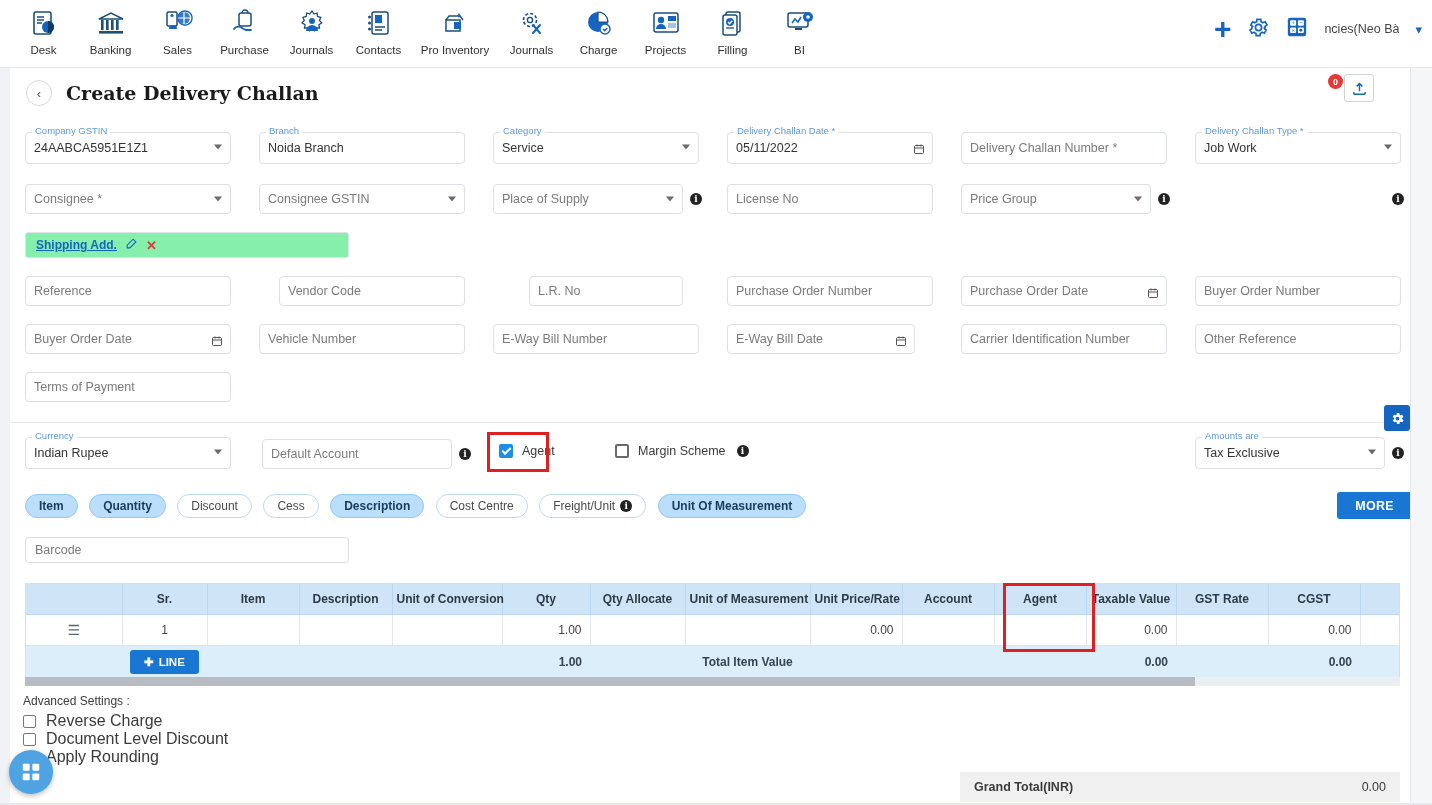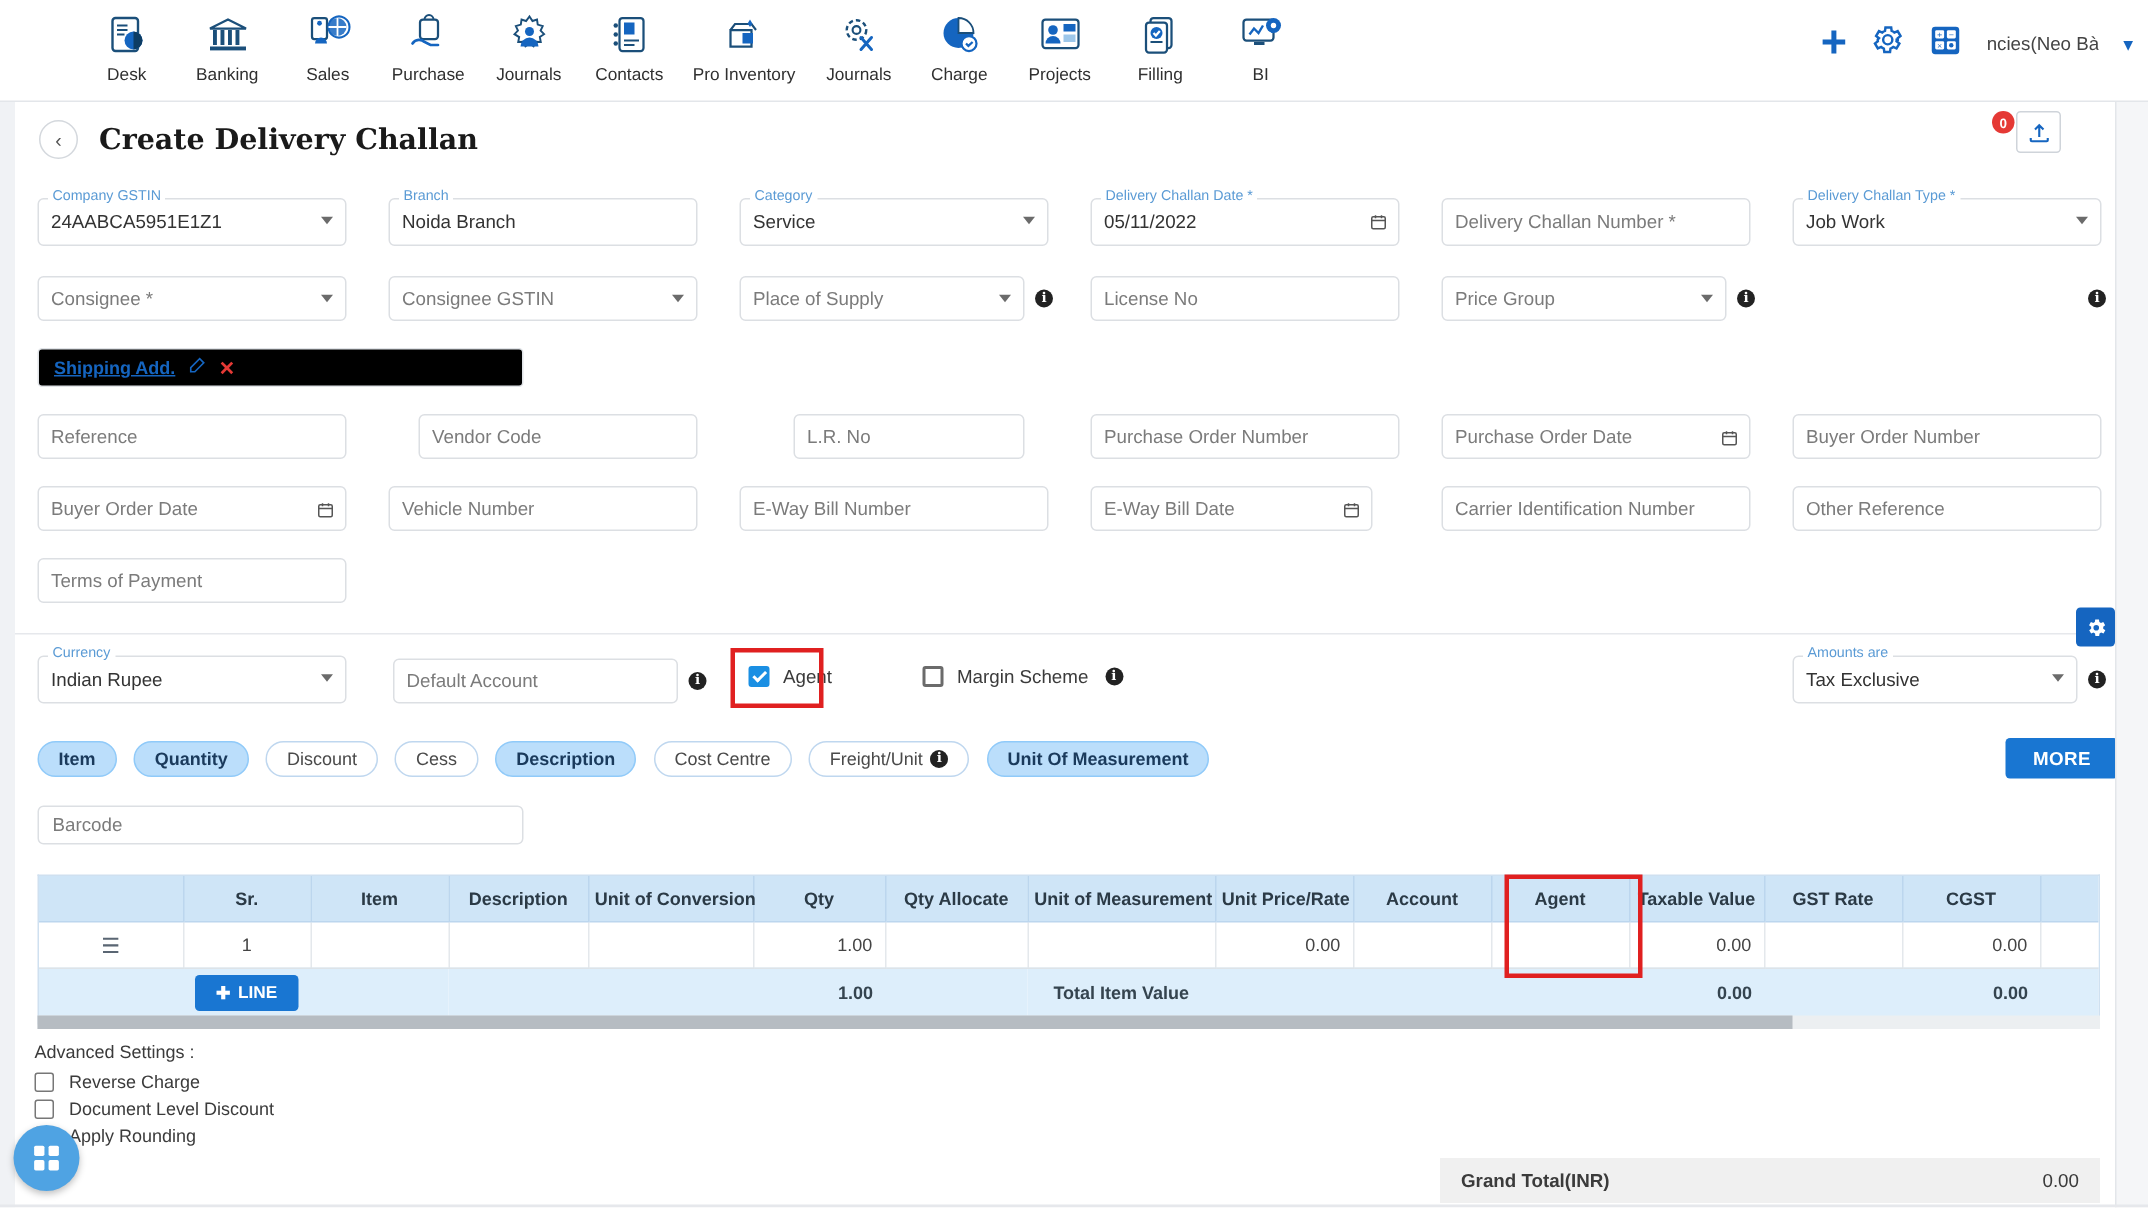--- a/index.html
+++ b/index.html
@@ -12,21 +12,21 @@
     color: #3b3b3b;
   }
   .app { position: relative; width: 1432px; height: 805px; }
 
   
   .topnav {
     position: absolute; top: 0; left: 0; width: 1432px; height: 68px;
     background: #fff; border-bottom: 1px solid #e3e6ea;
     display: flex; align-items: flex-start;
   }
-  .navitems { display: flex; align-items: flex-start; padding-left: 10px; margin-left: 41px; }
+  .navitems { display: flex; align-items: flex-start; padding-left: 10px; }
   .navitem {
     width: 67px; padding-top: 6px;
     display: flex; flex-direction: column; align-items: center;
     cursor: pointer;
   }
   .navitem .ico { height: 36px; display: flex; align-items: center; justify-content: center; }
   .navitem .lbl {
     font-size: 11.5px; color: #303030; margin-top: 2px; white-space: nowrap;
   }
   .navitem.wide { width: 86px; }
@@ -116,21 +116,21 @@
   .infoic {
     position: absolute; width: 12px; height: 12px; border-radius: 50%;
     background: #222; color: #fff; font-size: 9px; font-weight: bold;
     display: flex; align-items: center; justify-content: center;
     font-family: "DejaVu Serif", serif;
   }
 
   
   .shipbox {
     position: absolute; left: 25px; top: 232px; width: 324px; height: 26px;
-    border: 1px solid #e0e3e7; border-radius: 3px; background: #000000;
+    border: 1px solid #e0e3e7; border-radius: 3px; background: #86efac;
     display: flex; align-items: center; padding: 0 10px; gap: 8px;
   }
   .shiplink {
     font-size: 12px; color: #1565c0; text-decoration: underline; font-weight: bold;
     cursor: pointer;
   }
   .edit-ic { color: #1565c0; font-size: 12px; cursor: pointer; }
   .x-ic { color: #e53935; font-size: 13px; font-weight: bold; cursor: pointer; }
 
   
@@ -225,21 +225,21 @@
   }
   .hscroll .thumb {
     width: 1170px; height: 9px; background: #b6bcc2; border-radius: 0;
   }
 
   
   .adv { position: absolute; top: 694px; left: 23px; width: 420px; }
   .adv-title { font-size: 12px; color: #3b3b3b; font-weight: normal; margin-bottom: 4px; }
   .adv-item { display: flex; align-items: center; gap: 10px; height: 18px; cursor: pointer; }
   .adv-item .cbox { width: 13px; height: 13px; border-width: 1.6px; border-color: #777; }
-  .adv-item .t { font-size: 12px; color: #3b3b3b; }
+  .adv-item .t { font-size: 16px; color: #3b3b3b; }
 
   
   .grandtotal {
     position: absolute; left: 960px; top: 772px; width: 440px; height: 30px;
     background: #f0f0f0; display: flex; align-items: center;
     padding: 0 14px; justify-content: space-between;
   }
   .grandtotal .gl { font-size: 12.5px; color: #3b3b3b; font-weight: bold; }
   .grandtotal .gv { font-size: 12.5px; color: #3b3b3b; }
 

